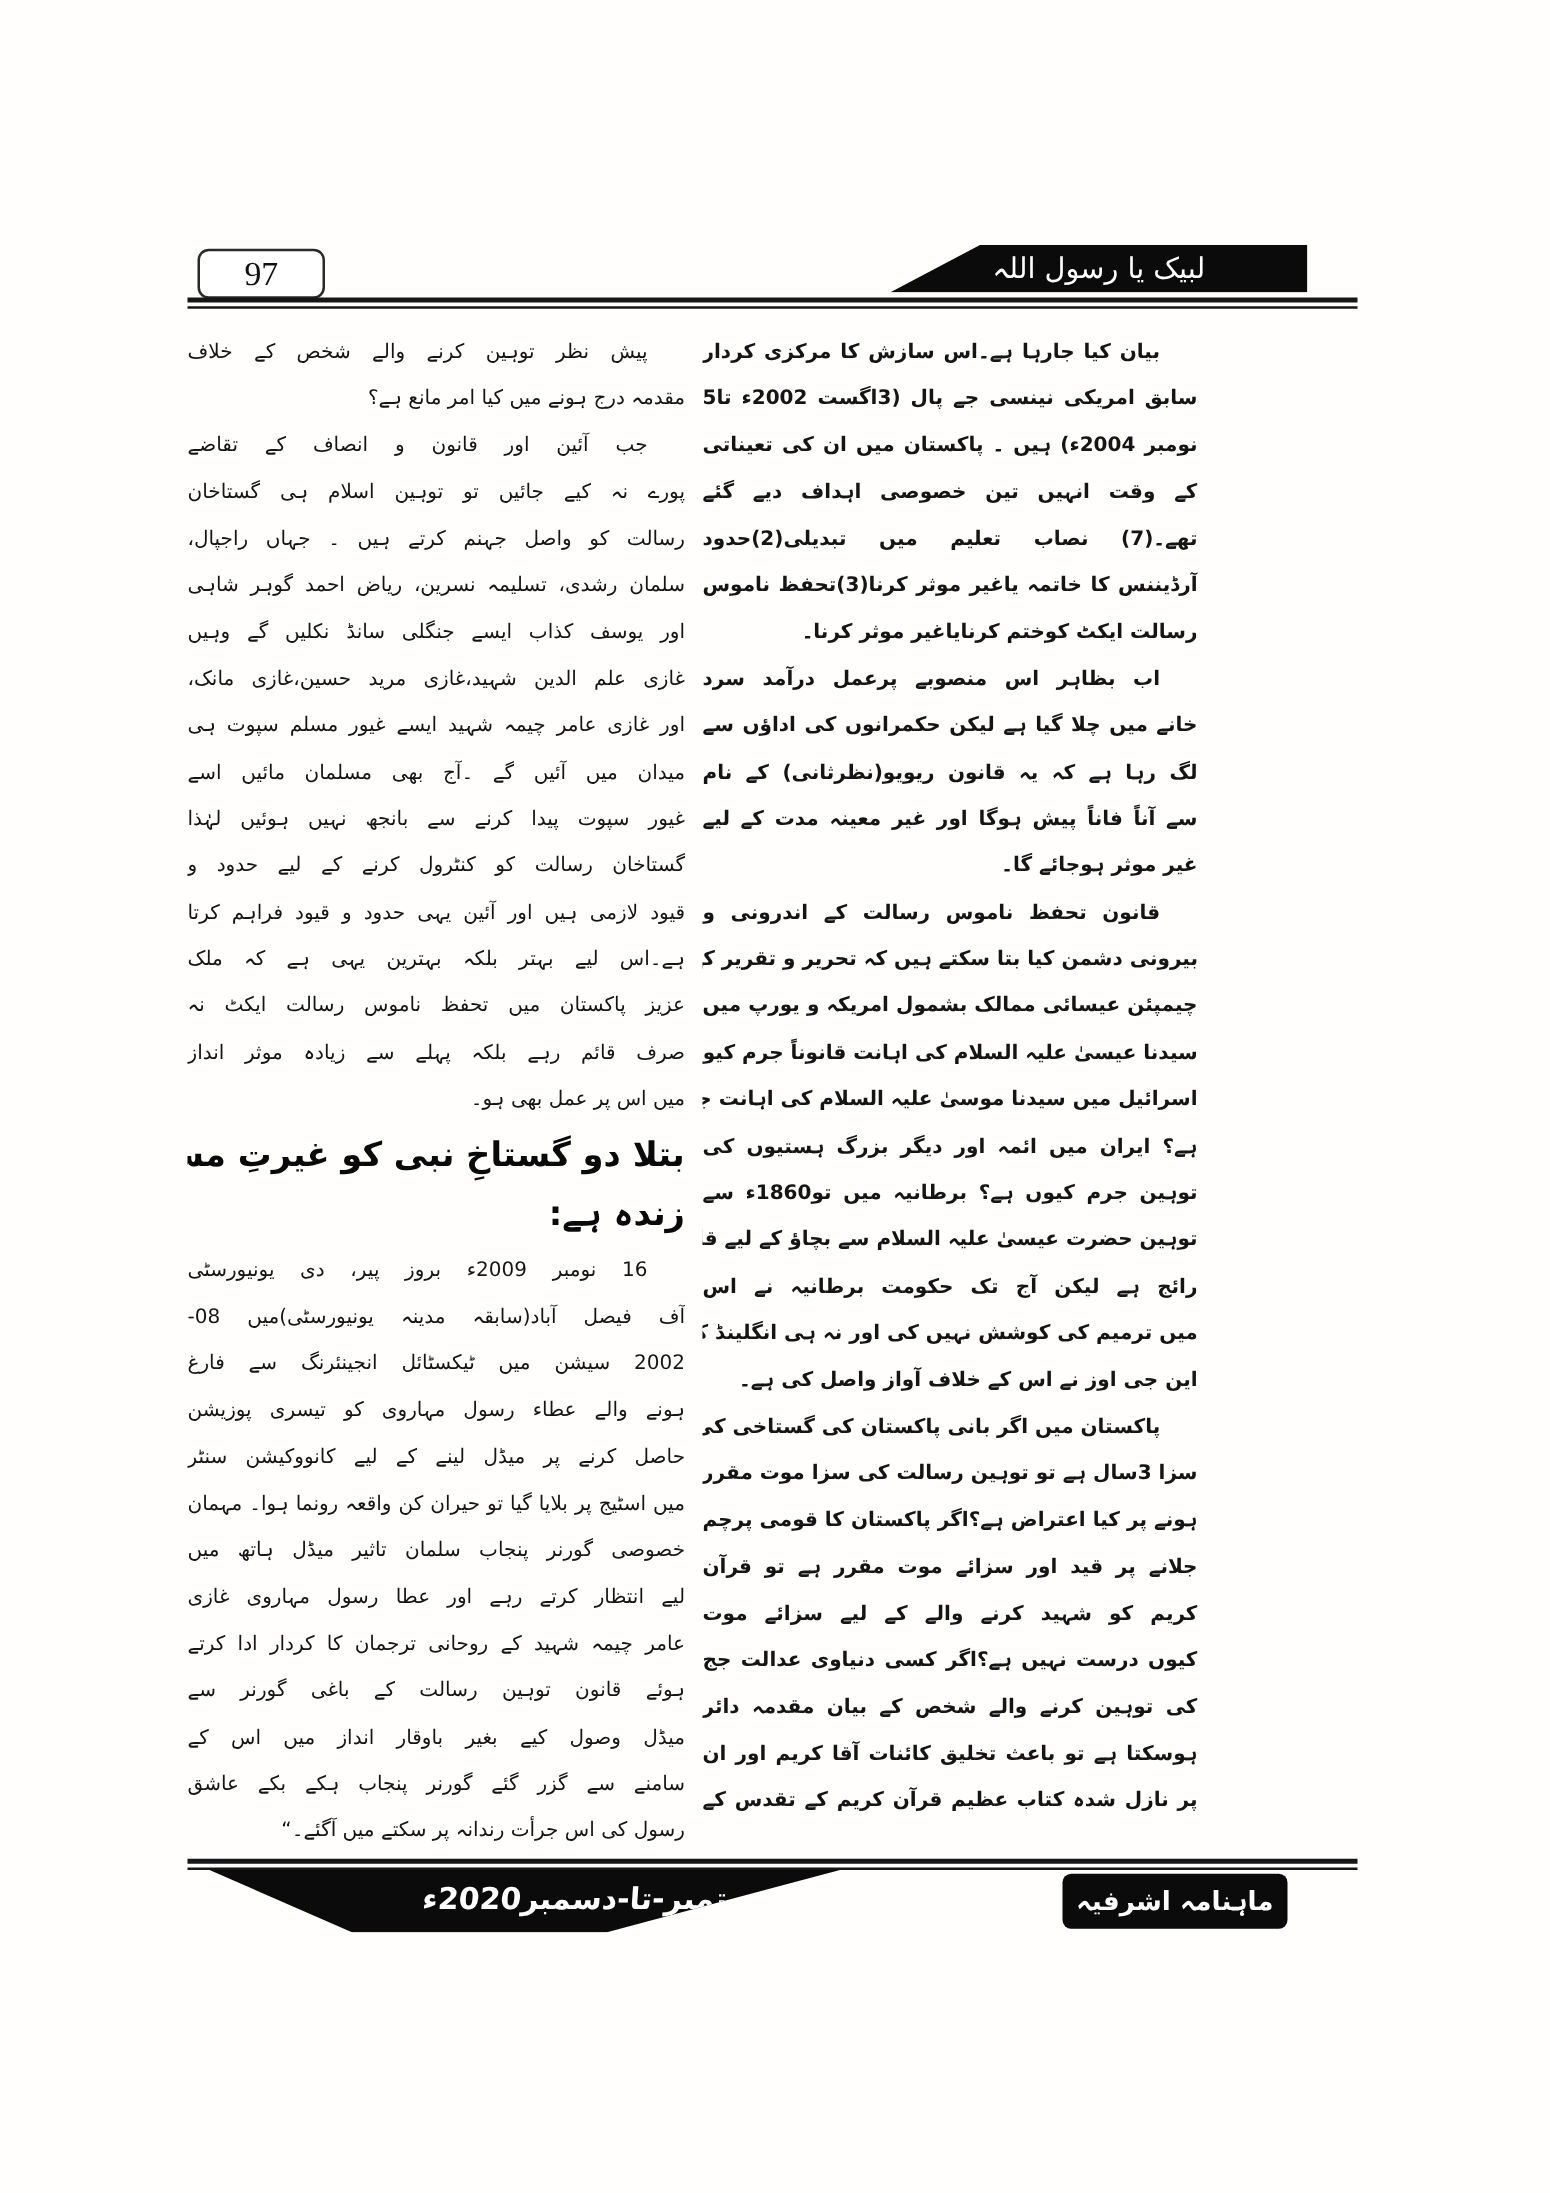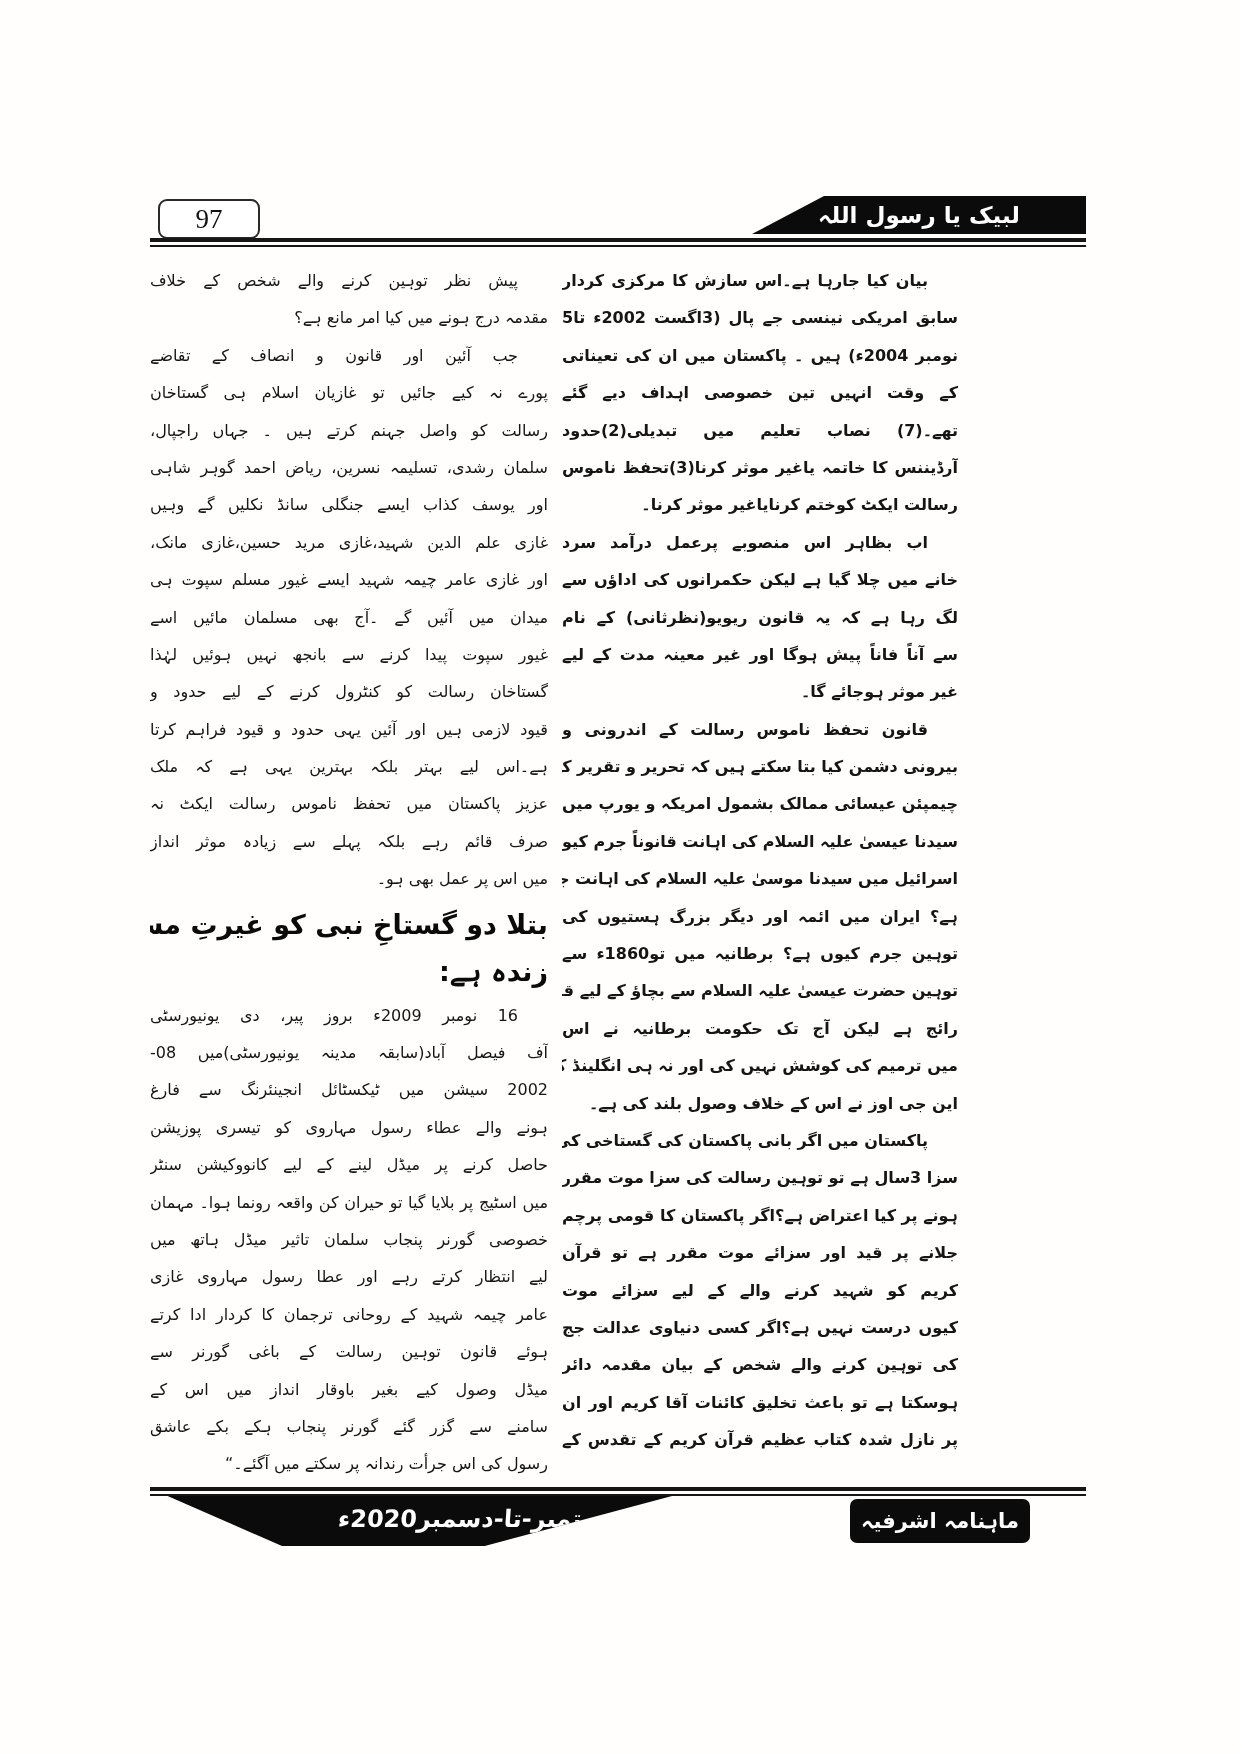--- a/index.html
+++ b/index.html
@@ -3,24 +3,24 @@
 <meta charset="utf-8">
 <style>
   html,body{margin:0;padding:0;background:#ffffff;}
   .page{position:relative;width:1240px;height:1754px;background:#fffefd;overflow:hidden;
         font-family:"DejaVu Sans",sans-serif;color:#141414;padding-left:16px;}
   
   .page-num-box{position:absolute;left:158px;top:199px;width:98px;height:36px;
         border:2px solid #2a2a2a;border-radius:9px;background:#fff;
         text-align:center;line-height:36px;font-family:"Liberation Serif",serif;
         font-size:27px;color:#111;}
-  .banner{position:absolute;left:752px;top:196px;width:334px;height:38px;background:#0b0b0b;
+  .banner{position:absolute;left:712px;top:196px;width:334px;height:38px;background:#0b0b0b;
         clip-path:polygon(72px 0,100% 0,100% 100%,0 100%);
         direction:rtl;text-align:center;line-height:38px;color:#ffffff;
-        font-weight:bold;font-size:23px;padding-right:0;}
+        font-weight:normal;font-size:23px;padding-right:0;}
   .rule{position:absolute;left:150px;width:936px;height:3px;
         border-top:4px solid #161616;border-bottom:2px solid #161616;}
   .header-rule{top:238px;}
   .footer-rule{top:1487px;}
   
   .col{position:absolute;top:262px;direction:rtl;}
   .col-right{left:562px;width:396px;font-weight:bold;}
   .col-left{left:150px;width:398px;}
   .line{height:37.4px;line-height:37.4px;font-size:16px;white-space:nowrap;overflow:hidden;
         text-align:justify;text-align-last:justify;color:#151515;}
@@ -72,38 +72,38 @@
       <div class="line first">قانون تحفظ ناموس رسالت کے اندرونی و</div>
       <div class="line">بیرونی دشمن کیا بتا سکتے ہیں کہ تحریر و تقریر کے عالمی</div>
       <div class="line">چیمپئن عیسائی ممالک بشمول امریکہ و یورپ میں</div>
       <div class="line">سیدنا عیسیٰ علیہ السلام کی اہانت قانوناً جرم کیوں ہے؟</div>
       <div class="line">اسرائیل میں سیدنا موسیٰ علیہ السلام کی اہانت جرم کیوں</div>
       <div class="line">ہے؟ ایران میں ائمہ اور دیگر بزرگ ہستیوں کی</div>
       <div class="line">توہین جرم کیوں ہے؟ برطانیہ میں تو1860ء سے</div>
       <div class="line">توہین حضرت عیسیٰ علیہ السلام سے بچاؤ کے لیے قانون</div>
       <div class="line">رائج ہے لیکن آج تک حکومت برطانیہ نے اس</div>
       <div class="line">میں ترمیم کی کوشش نہیں کی اور نہ ہی انگلینڈ کی آزاد</div>
-      <div class="line end">این جی اوز نے اس کے خلاف وصول بلند کی ہے۔</div>
+      <div class="line end">این جی اوز نے اس کے خلاف آواز واصل کی ہے۔</div>
       <div class="line first">پاکستان میں اگر بانی پاکستان کی گستاخی کی</div>
       <div class="line">سزا 3سال ہے تو توہین رسالت کی سزا موت مقرر</div>
       <div class="line">ہونے پر کیا اعتراض ہے؟اگر پاکستان کا قومی پرچم</div>
       <div class="line">جلانے پر قید اور سزائے موت مقرر ہے تو قرآن</div>
       <div class="line">کریم کو شہید کرنے والے کے لیے سزائے موت</div>
       <div class="line">کیوں درست نہیں ہے؟اگر کسی دنیاوی عدالت جج</div>
       <div class="line">کی توہین کرنے والے شخص کے بیان مقدمہ دائر</div>
       <div class="line">ہوسکتا ہے تو باعث تخلیق کائنات آقا کریم اور ان</div>
       <div class="line">پر نازل شدہ کتاب عظیم قرآن کریم کے تقدس کے</div>
     </section>
 
   <section class="col col-left">
     <div>
         <div class="line first">پیش نظر توہین کرنے والے شخص کے خلاف</div>
         <div class="line end">مقدمہ درج ہونے میں کیا امر مانع ہے؟</div>
         <div class="line first">جب آئین اور قانون و انصاف کے تقاضے</div>
-        <div class="line">پورے نہ کیے جائیں تو غازیان اسلام ہی گستاخان</div>
+        <div class="line">پورے نہ کیے جائیں تو توہین اسلام ہی گستاخان</div>
         <div class="line">رسالت کو واصل جہنم کرتے ہیں ۔ جہاں راجپال،</div>
         <div class="line">سلمان رشدی، تسلیمہ نسرین، ریاض احمد گوہر شاہی</div>
         <div class="line">اور یوسف کذاب ایسے جنگلی سانڈ نکلیں گے وہیں</div>
         <div class="line">غازی علم الدین شہید،غازی مرید حسین،غازی مانک،</div>
         <div class="line">اور غازی عامر چیمہ شہید ایسے غیور مسلم سپوت ہی</div>
         <div class="line">میدان میں آئیں گے ۔آج بھی مسلمان مائیں اسے</div>
         <div class="line">غیور سپوت پیدا کرنے سے بانجھ نہیں ہوئیں لہٰذا</div>
         <div class="line">گستاخان رسالت کو کنٹرول کرنے کے لیے حدود و</div>
         <div class="line">قیود لازمی ہیں اور آئین یہی حدود و قیود فراہم کرتا</div>
         <div class="line">ہے۔اس لیے بہتر بلکہ بہترین یہی ہے کہ ملک</div>

